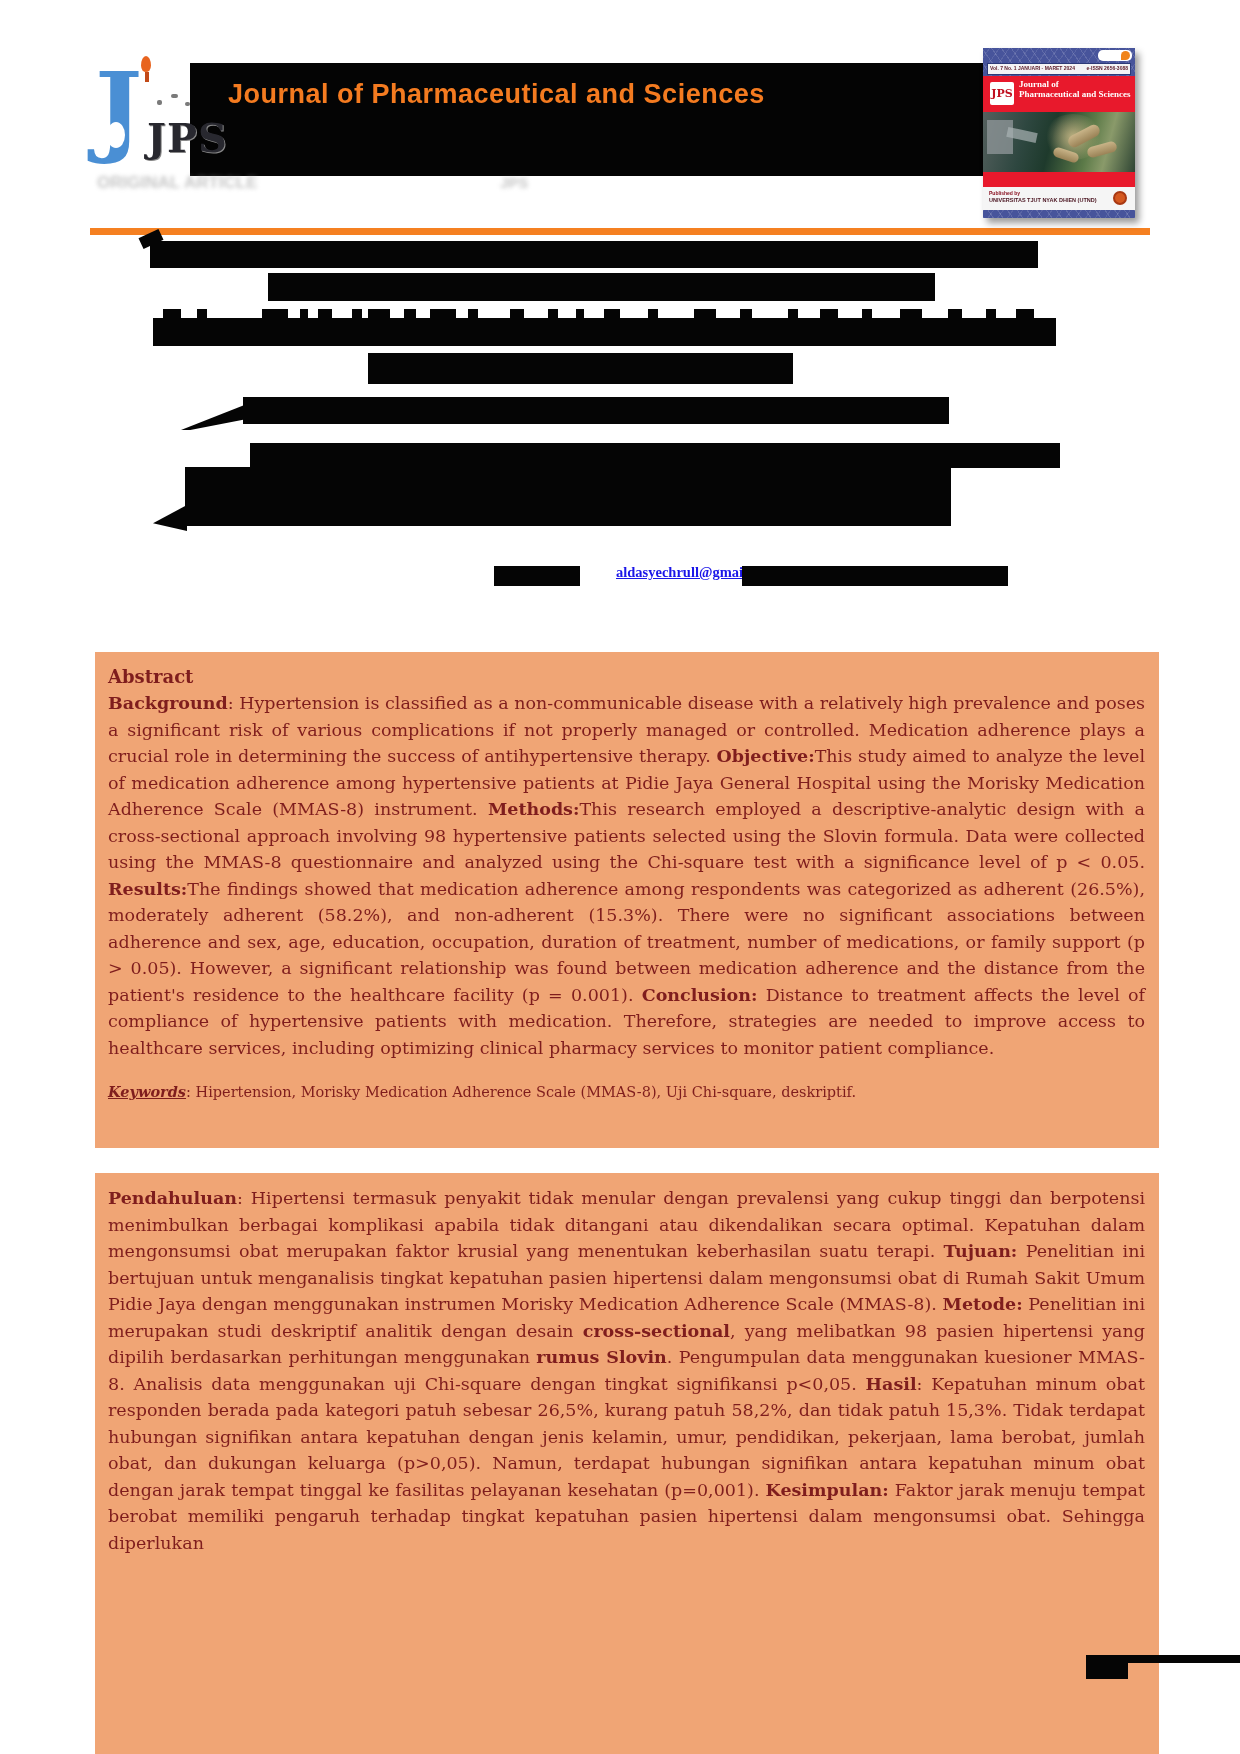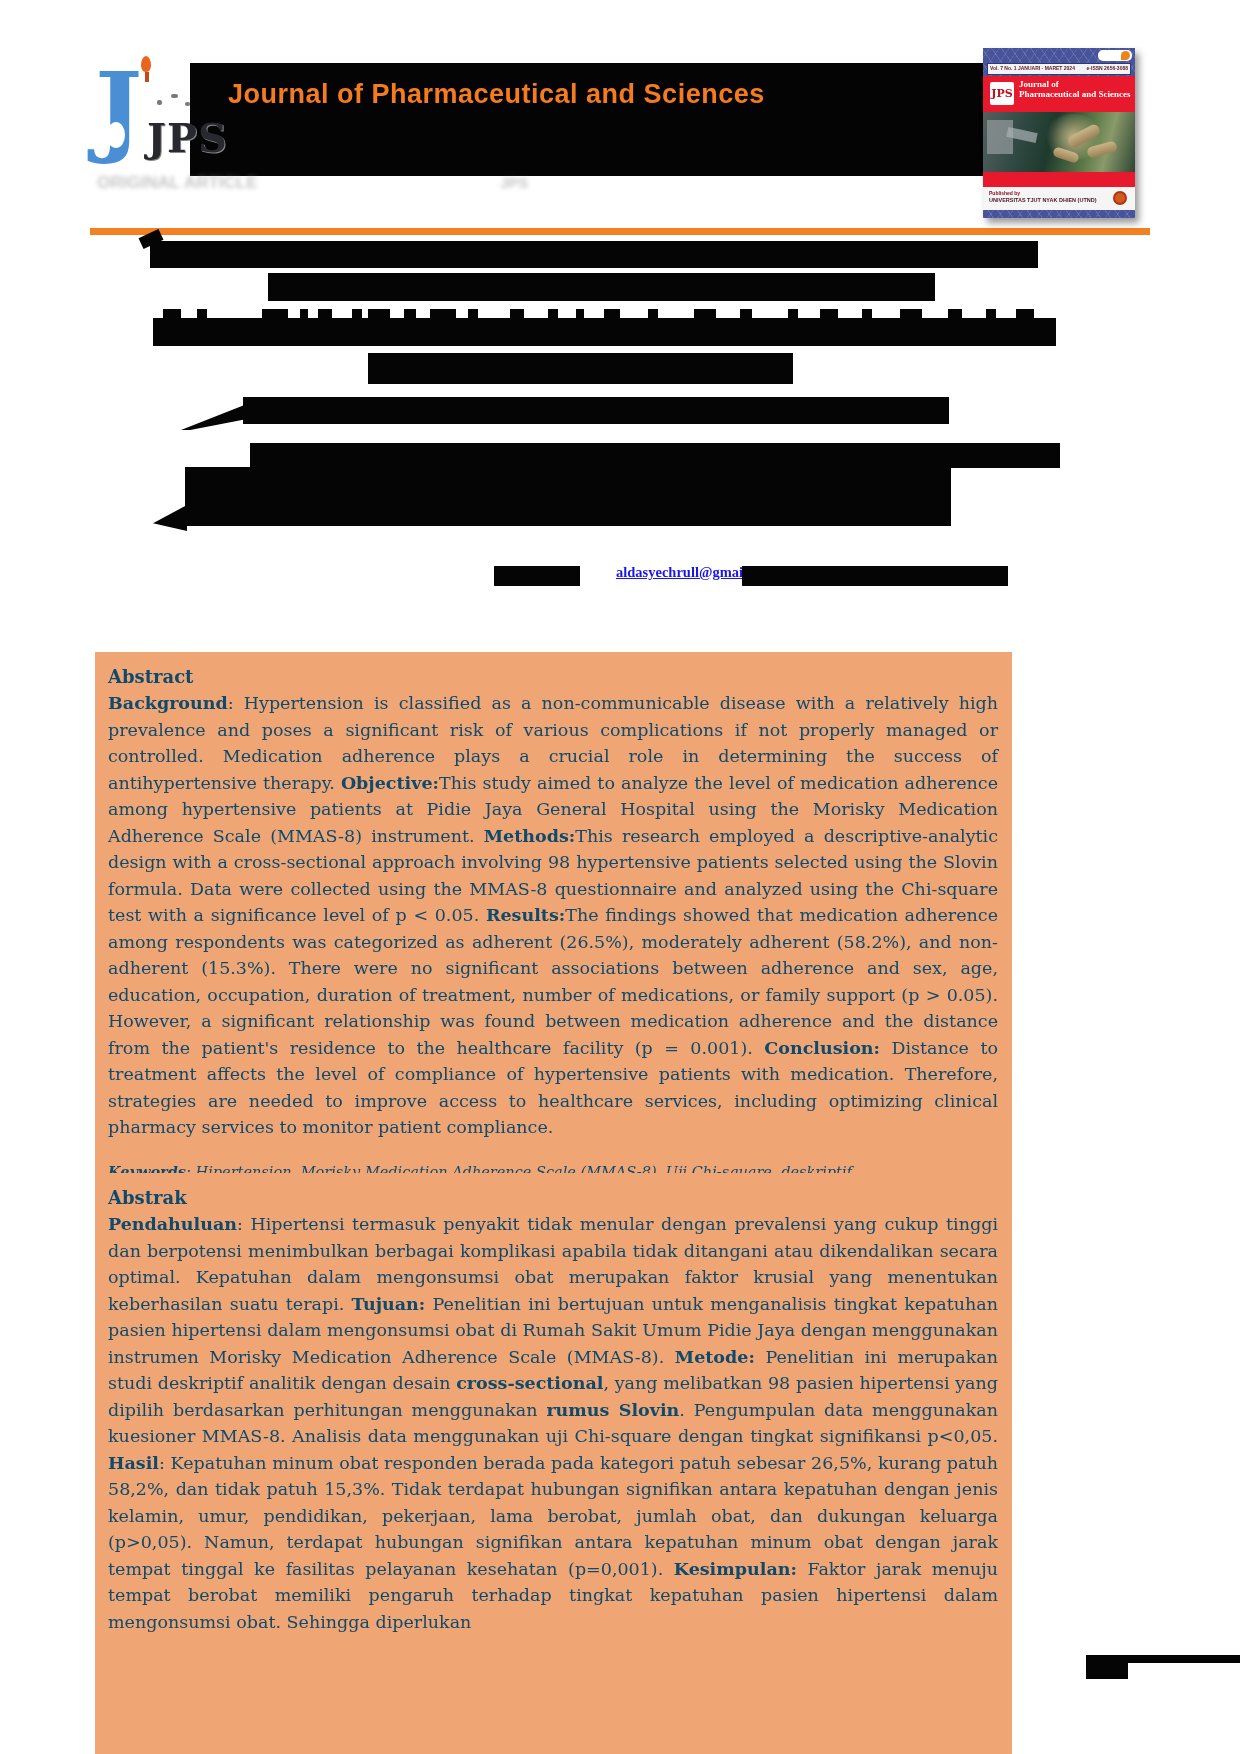--- a/index.html
+++ b/index.html
@@ -72,28 +72,28 @@
 
   
   .blk{position:absolute;background:#050505;}
   .tick{position:absolute;background:#050505;height:10px;top:0;}
 
   
   .email-link{position:absolute;left:584px;top:564px;font-family:"Liberation Serif",serif;
         font-weight:bold;font-size:14.5px;color:#1b16e8;text-decoration:underline;cursor:pointer;margin-left:32px;}
 
   
-  .absbox{position:absolute;left:95px;width:917px;background:#f0a575;box-sizing:border-box;
-        padding:12px 14px 14px 13px;color:#0c4a6e;
+  .absbox{position:absolute;left:95px;width:1064px;background:#f0a575;box-sizing:border-box;
+        padding:12px 14px 14px 13px;color:#7f1d1d;
         font-family:"DejaVu Serif",serif;font-size:17.5px;line-height:26.5px;text-align:justify;}
   .absbox .hd{font-weight:bold;font-size:18px;line-height:26px;text-align:left;}
   .absbox p{margin:0;}
   .kw{margin-top:22px !important;font-size:14.5px;line-height:18px;text-align:left;}
   .seg-b{font-weight:bold;}
-  .seg-i{font-style:italic;}
+  .seg-i{}
   .seg-bi{font-weight:bold;font-style:italic;text-decoration:underline;}
 </style>
 </head>
 <body>
 
 <div id="page">
 
   <div class="banner">
     <div class="journal-title">Journal of Pharmaceutical and Sciences</div>
   </div>
@@ -190,20 +190,19 @@
   <a class="email-link">aldasyechrull@gmail.com</a>
   <div class="blk" style="left:742px;top:566px;width:266px;height:20px;"></div>
 
   <div class="absbox" style="top:652px;min-height:496px;">
     <div class="hd">Abstract</div>
     <p><span class="seg-b">Background</span><span>: Hypertension is classified as a non-communicable disease with a relatively high prevalence and poses a significant risk of various complications if not properly managed or controlled. Medication adherence plays a crucial role in determining the success of antihypertensive therapy. </span><span class="seg-b">Objective:</span><span>This study aimed to analyze the level of medication adherence among hypertensive patients at Pidie Jaya General Hospital using the Morisky Medication Adherence Scale (MMAS-8) instrument. </span><span class="seg-b">Methods:</span><span>This research employed a descriptive-analytic design with a cross-sectional approach involving 98 hypertensive patients selected using the Slovin formula. Data were collected using the MMAS-8 questionnaire and analyzed using the Chi-square test with a significance level of p &lt; 0.05. </span><span class="seg-b">Results:</span><span>The findings showed that medication adherence among respondents was categorized as adherent (26.5%), moderately adherent (58.2%), and non-adherent (15.3%). There were no significant associations between adherence and sex, age, education, occupation, duration of treatment, number of medications, or family support (p &gt; 0.05). However, a significant relationship was found between medication adherence and the distance from the patient's residence to the healthcare facility (p = 0.001). </span><span class="seg-b">Conclusion:</span><span> Distance to treatment affects the level of compliance of hypertensive patients with medication. Therefore, strategies are needed to improve access to healthcare services, including optimizing clinical pharmacy services to monitor patient compliance.</span></p>
     <p class="kw"><span class="seg-bi">Keywords</span><span class="seg-i">: Hipertension, Morisky Medication Adherence Scale (MMAS-8), Uji Chi-square, deskriptif.</span></p>
   </div>
 
   <div class="absbox" style="top:1173px;height:581px;overflow:hidden;">
-    <div class="hd">Abstrak</div>
     <p><span class="seg-b">Pendahuluan</span><span>: Hipertensi termasuk penyakit tidak menular dengan prevalensi yang cukup tinggi dan berpotensi menimbulkan berbagai komplikasi apabila tidak ditangani atau dikendalikan secara optimal. Kepatuhan dalam mengonsumsi obat merupakan faktor krusial yang menentukan keberhasilan suatu terapi. </span><span class="seg-b">Tujuan:</span><span> Penelitian ini bertujuan untuk menganalisis tingkat kepatuhan pasien hipertensi dalam mengonsumsi obat di Rumah Sakit Umum Pidie Jaya dengan menggunakan instrumen Morisky Medication Adherence Scale (MMAS-8). </span><span class="seg-b">Metode:</span><span> Penelitian ini merupakan studi deskriptif analitik dengan desain </span><span class="seg-b">cross-sectional</span><span>, yang melibatkan 98 pasien hipertensi yang dipilih berdasarkan perhitungan menggunakan </span><span class="seg-b">rumus Slovin</span><span>. Pengumpulan data menggunakan kuesioner MMAS-8. Analisis data menggunakan uji Chi-square dengan tingkat signifikansi p&lt;0,05. </span><span class="seg-b">Hasil</span><span>: Kepatuhan minum obat responden berada pada kategori patuh sebesar 26,5%, kurang patuh 58,2%, dan tidak patuh 15,3%. Tidak terdapat hubungan signifikan antara kepatuhan dengan jenis kelamin, umur, pendidikan, pekerjaan, lama berobat, jumlah obat, dan dukungan keluarga (p&gt;0,05). Namun, terdapat hubungan signifikan antara kepatuhan minum obat dengan jarak tempat tinggal ke fasilitas pelayanan kesehatan (p=0,001). </span><span class="seg-b">Kesimpulan:</span><span> Faktor jarak menuju tempat berobat memiliki pengaruh terhadap tingkat kepatuhan pasien hipertensi dalam mengonsumsi obat. Sehingga diperlukan</span></p>
   </div>
 
   <div class="blk" style="left:1086px;top:1655px;width:42px;height:24px;"></div>
   <div class="blk" style="left:1128px;top:1655px;width:112px;height:8px;"></div>
 
 </div>
 
 </body></html>

